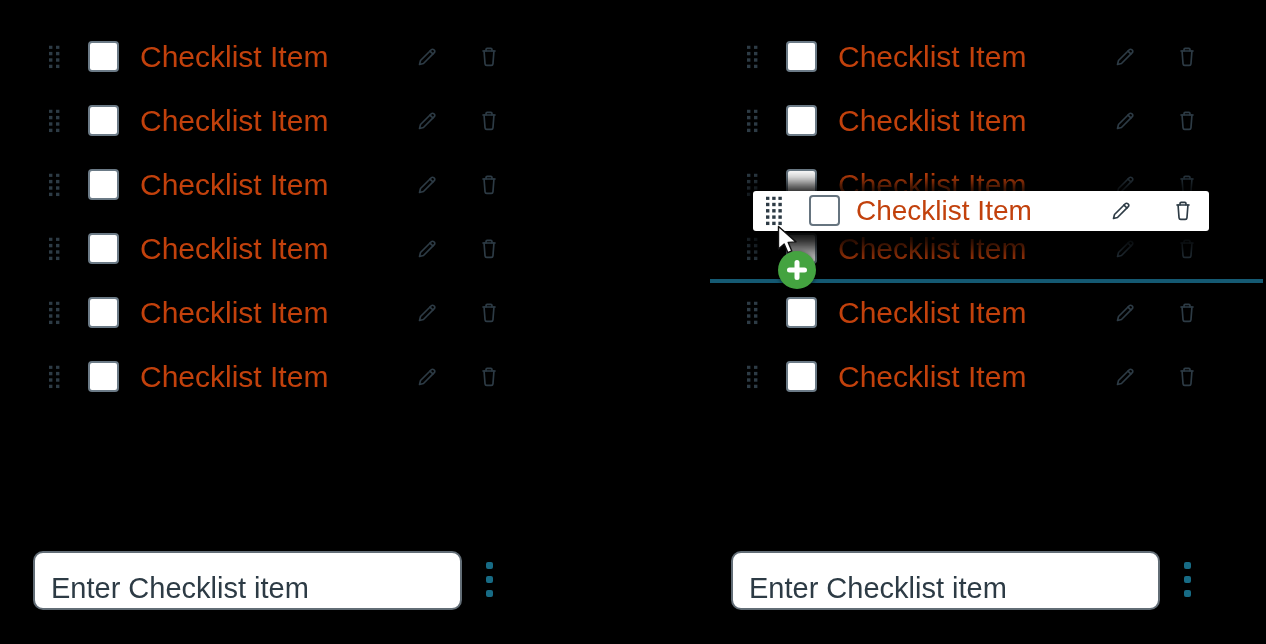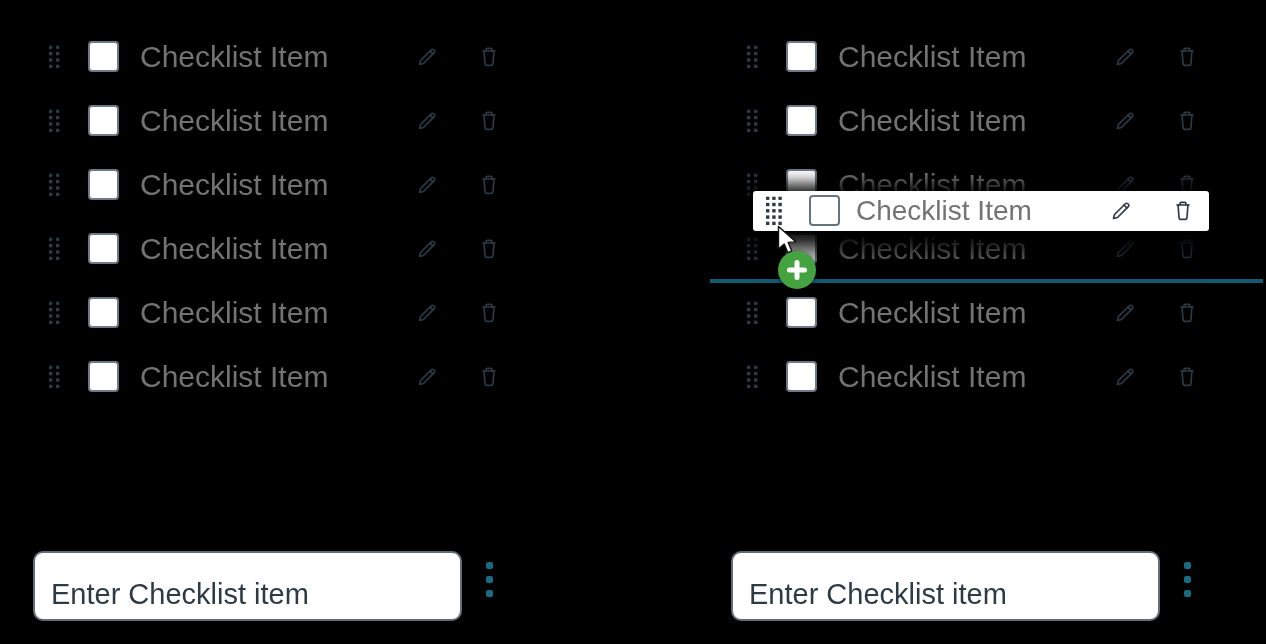--- a/index.html
+++ b/index.html
@@ -5,40 +5,40 @@
   html,body{margin:0;padding:0;background:#000;}
   .stage{position:relative;width:1266px;height:644px;background:#000;overflow:hidden;
          font-family:"Liberation Sans",sans-serif;color:#2d3b45;}
   .list{position:absolute;top:37px;width:520px;}
   .list-left{left:40px;}
   .list-right{left:738px;}
   .row{position:relative;height:40px;margin-bottom:24px;}
   .handle{position:absolute;left:9px;top:50%;transform:translateY(-50%);display:block;line-height:0;cursor:grab;}
   .cb{position:absolute;left:48px;top:4px;width:27px;height:27px;background:#fff;
       border:2px solid #6b7a86;border-radius:4px;}
-  .lbl{position:absolute;left:100px;top:0;font-size:30px;line-height:40px;color:#737373;white-space:nowrap;text-align:center;}
+  .lbl{position:absolute;left:100px;top:0;font-size:30px;line-height:40px;color:#c2410c;white-space:nowrap;text-align:center;}
   .icon-btn{position:absolute;top:9px;width:22px;height:22px;line-height:0;cursor:pointer;background:none;border:none;padding:0;}
   .icon-edit{left:376px;}
   .icon-del{left:438px;}
   
   .drag-card{position:absolute;left:753px;top:191px;width:456px;height:40px;background:#fff;
              border-radius:3px;z-index:30;
              box-shadow:0 0 16px 7px rgba(0,0,0,0.88),0 16px 26px 6px rgba(0,0,0,0.82);}
   .drag-card .handle{left:13px;}
   .drag-card .cb{left:56px;border-color:#66747f;}
   .drag-card .lbl{left:103px;font-size:28px;}
   .drag-card .icon-edit{left:357px;}
   .drag-card .icon-del{left:419px;}
   .drop-line{position:absolute;left:710px;top:279px;width:553px;height:4px;background:#155a73;z-index:20;}
   .add-badge{position:absolute;left:778px;top:251px;width:38px;height:38px;border-radius:50%;
              background:#44a340;z-index:40;display:flex;align-items:center;justify-content:center;
              box-shadow:0 1px 4px rgba(0,0,0,.6);}
   .cursor{position:absolute;left:777px;top:225px;z-index:50;line-height:0;}
   
-  .new-input{position:absolute;top:551px;width:429px;height:70px;box-sizing:border-box;
+  .new-input{position:absolute;top:551px;width:429px;height:59px;box-sizing:border-box;
              background:#fff;border:2px solid #626d76;border-radius:10px;padding:16px 0 0 16px;
              font-family:"Liberation Sans",sans-serif;font-size:29px;color:#4c1d95;outline:none;}
   .new-input::placeholder{color:#2d3b45;opacity:1;}
   .input-left{left:33px;}
   .input-right{left:731px;}
   .kebab{position:absolute;top:562px;display:flex;flex-direction:column;gap:7px;cursor:grab;}
   .kebab-left{left:486px;}
   .kebab-right{left:1184px;}
   .kebab i{display:block;width:7px;height:7px;border-radius:2px;background:#176b85;}
 </style>

